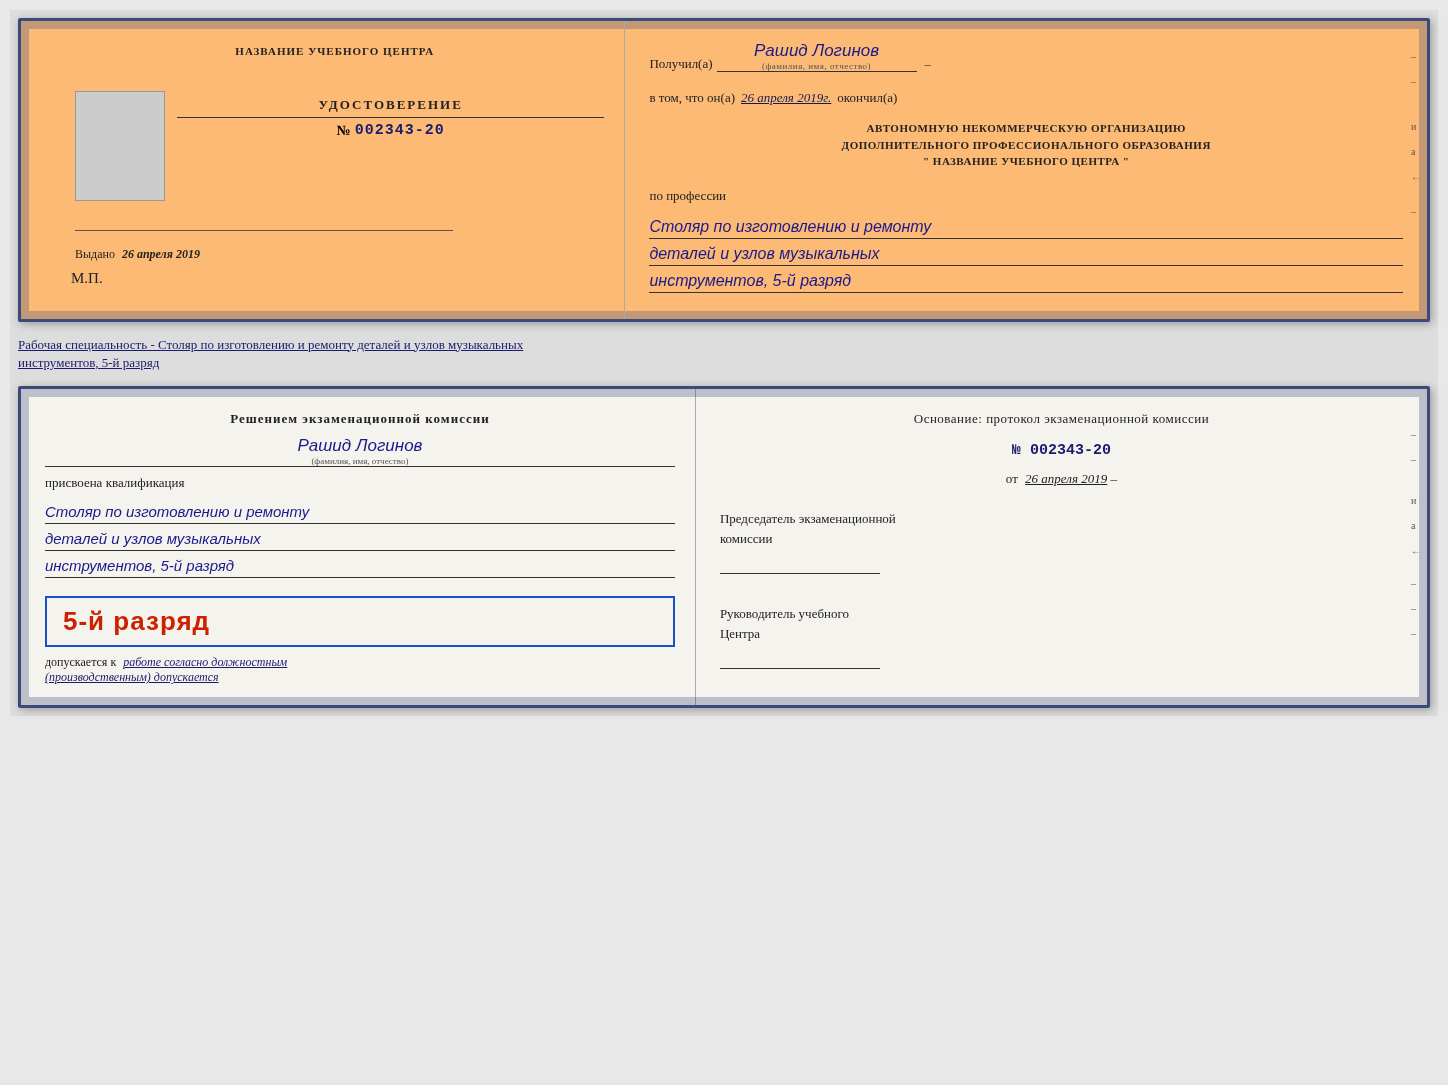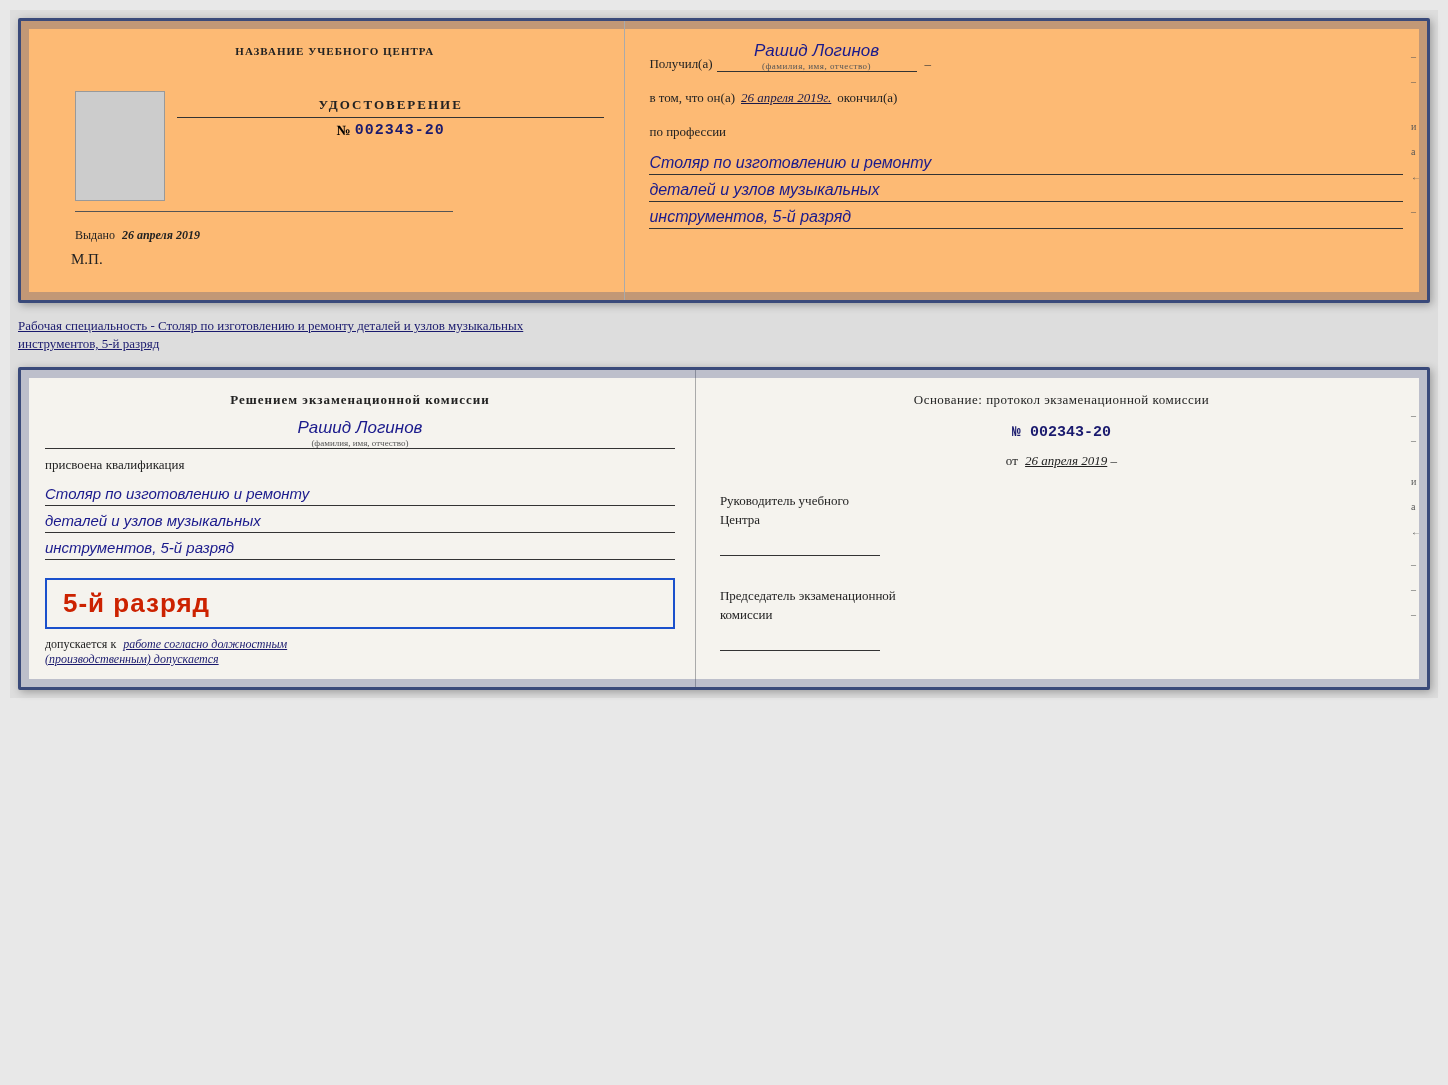--- a/index.html
+++ b/index.html
@@ -464,20 +464,25 @@
         </div>
         <span class="dash-line">–</span>
       </div>
 
       <div class="date-line">
         <span>в том, что он(а)</span>
         <span class="date-value">26 апреля 2019г.</span>
         <span>окончил(а)</span>
       </div>
 
+      <div class="org-block">
+        <div>АВТОНОМНУЮ НЕКОММЕРЧЕСКУЮ ОРГАНИЗАЦИЮ</div>
+        <div>ДОПОЛНИТЕЛЬНОГО ПРОФЕССИОНАЛЬНОГО ОБРАЗОВАНИЯ</div>
+        <div>"  НАЗВАНИЕ УЧЕБНОГО ЦЕНТРА  "</div>
+      </div>
 
       <div class="profession-label">по профессии</div>
       <div class="profession-lines">
         <div class="profession-line">
           <span class="profession-text">Столяр по изготовлению и ремонту</span>
         </div>
         <div class="profession-line">
           <span class="profession-text">деталей и узлов музыкальных</span>
         </div>
         <div class="profession-line">
@@ -552,30 +557,30 @@
       </div>
 
       <div class="from-date-line">
         <span>от</span>
         <span class="date-val" style="text-decoration:underline; font-style:italic; margin-left:4px;">26 апреля 2019</span>
         <span> –</span>
       </div>
 
       <div class="signature-block">
         <div class="sig-role">
+          <span>Председатель экзаменационной</span><br>
+          <span>комиссии</span>
+        </div>
+        <div class="sig-line"></div>
+      </div>
+
+      <div class="signature-block">
+        <div class="sig-role">
           <span>Руководитель учебного</span><br>
           <span>Центра</span>
         </div>
         <div class="sig-line"></div>
       </div>
 
-      <div class="signature-block">
-        <div class="sig-role">
-          <span>Председатель экзаменационной</span><br>
-          <span>комиссии</span>
-        </div>
-        <div class="sig-line"></div>
-      </div>
-
     </div>
   </div>
 
 </div>
 
 </body></html>

